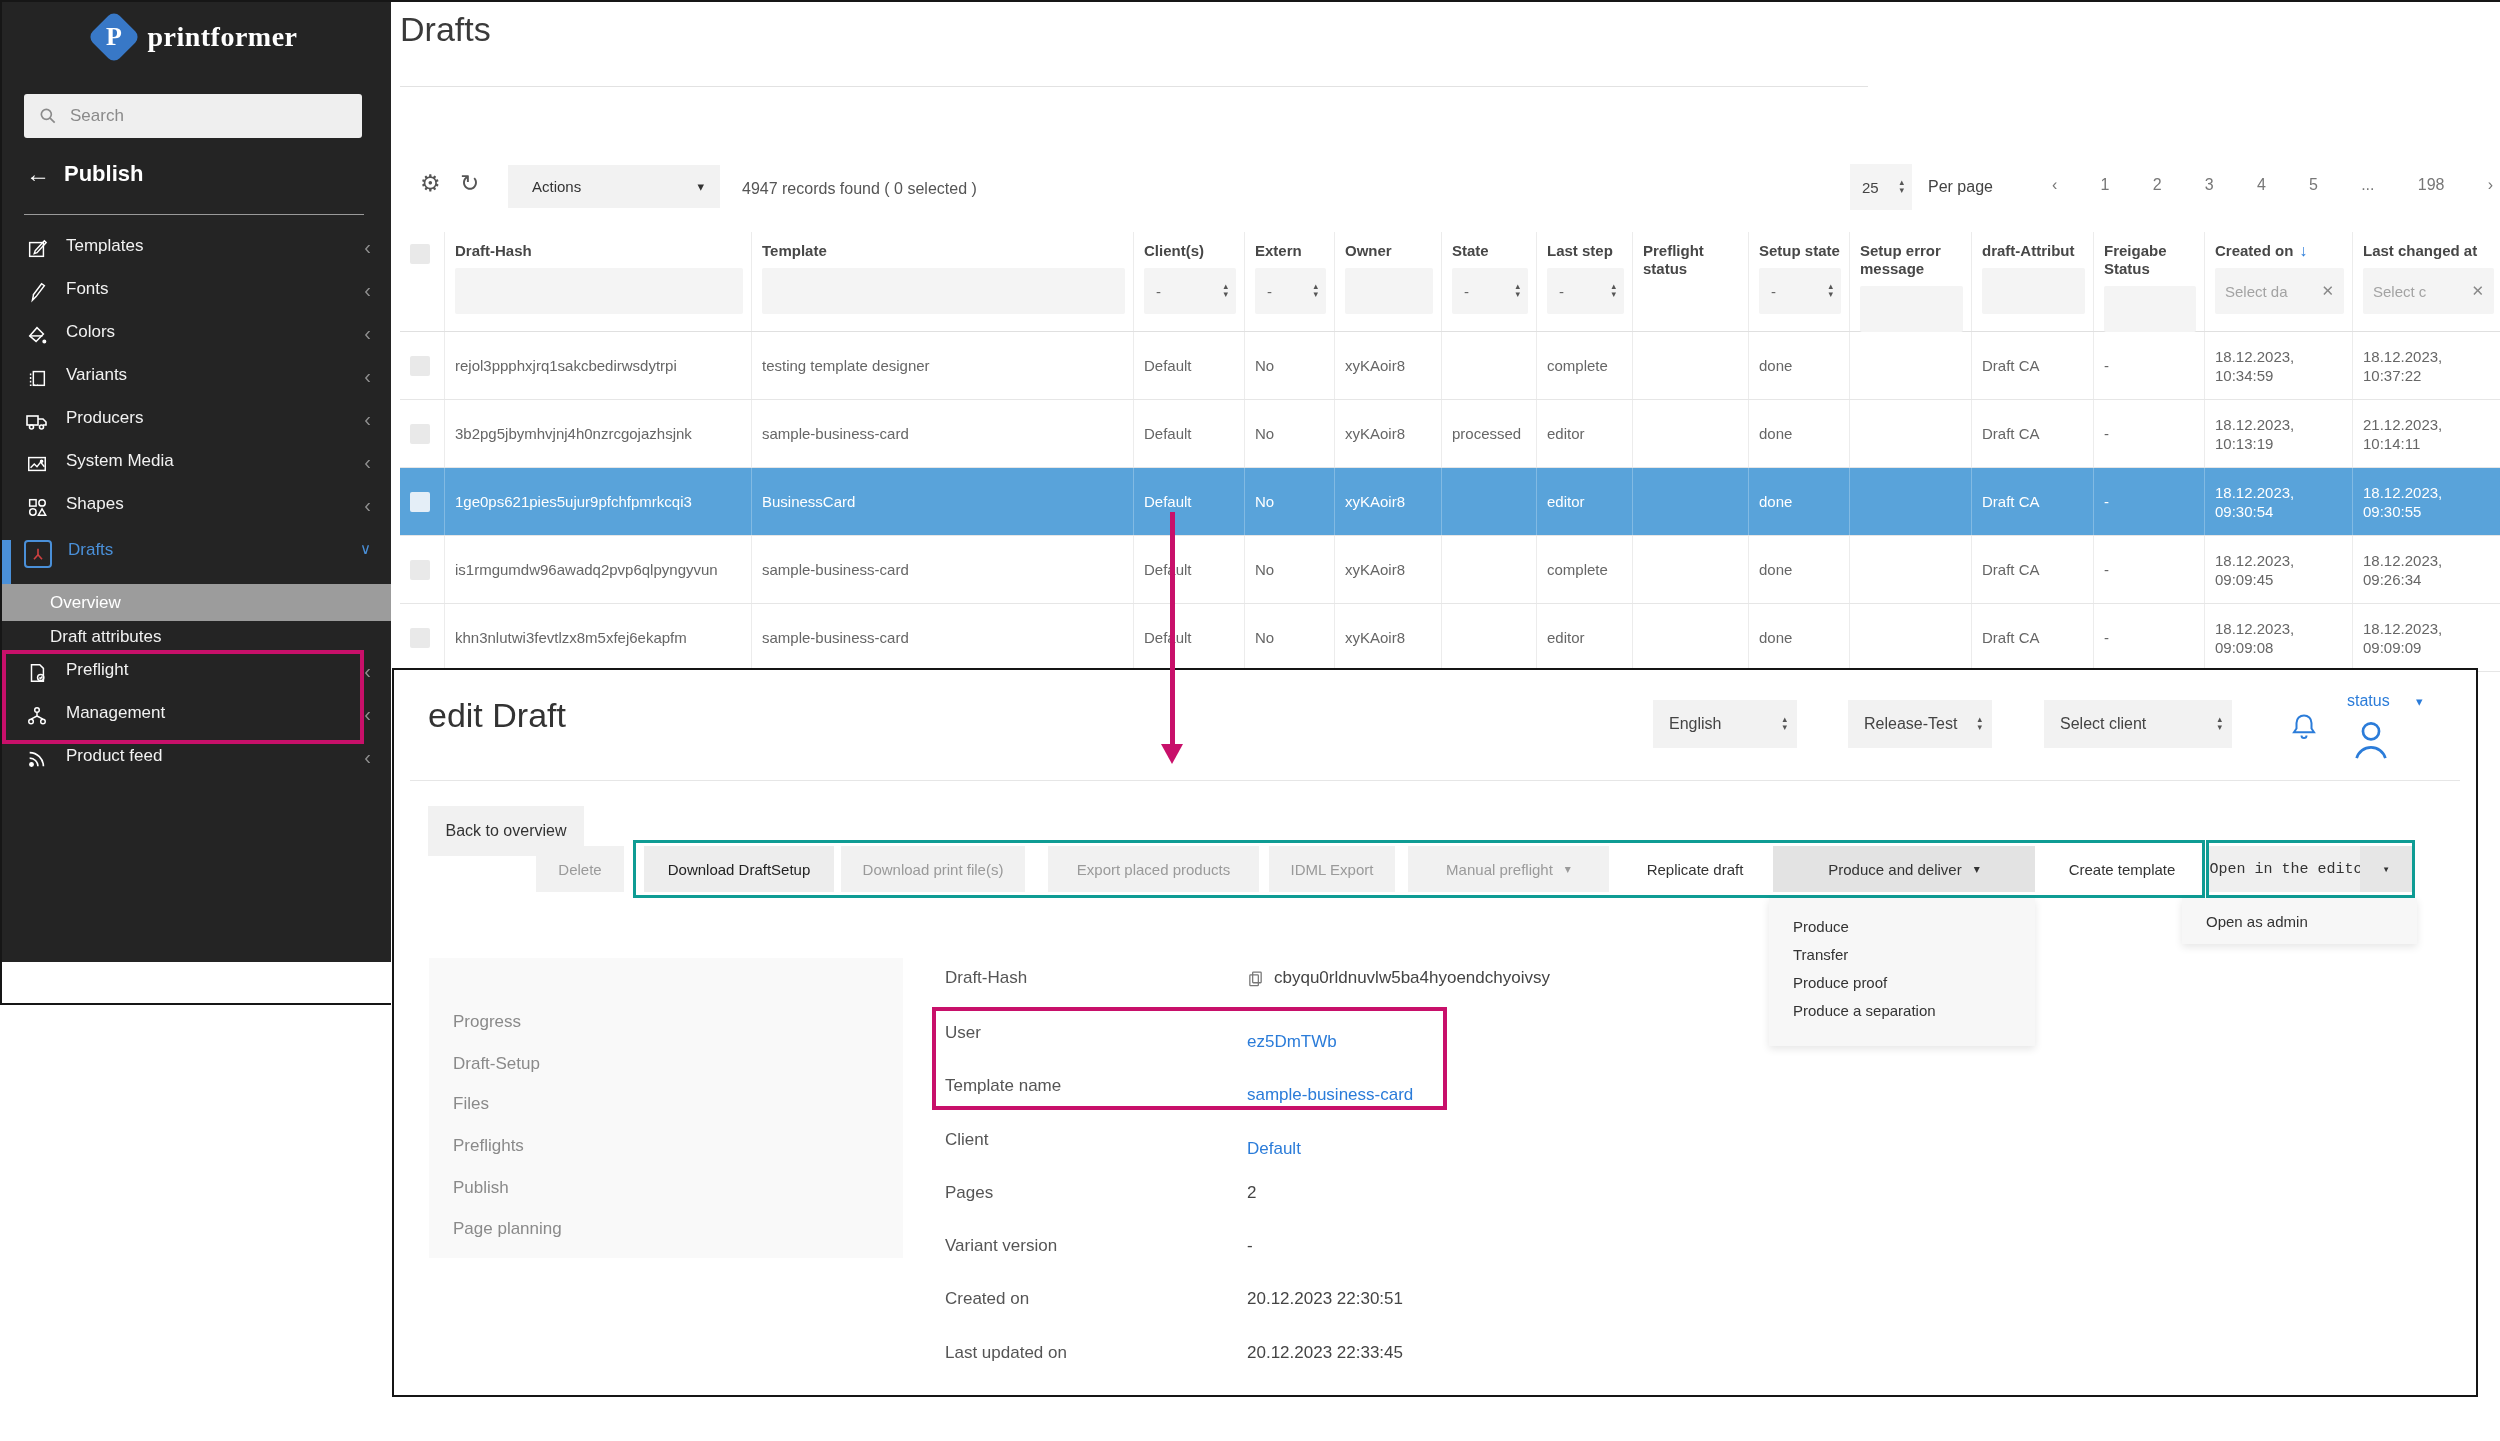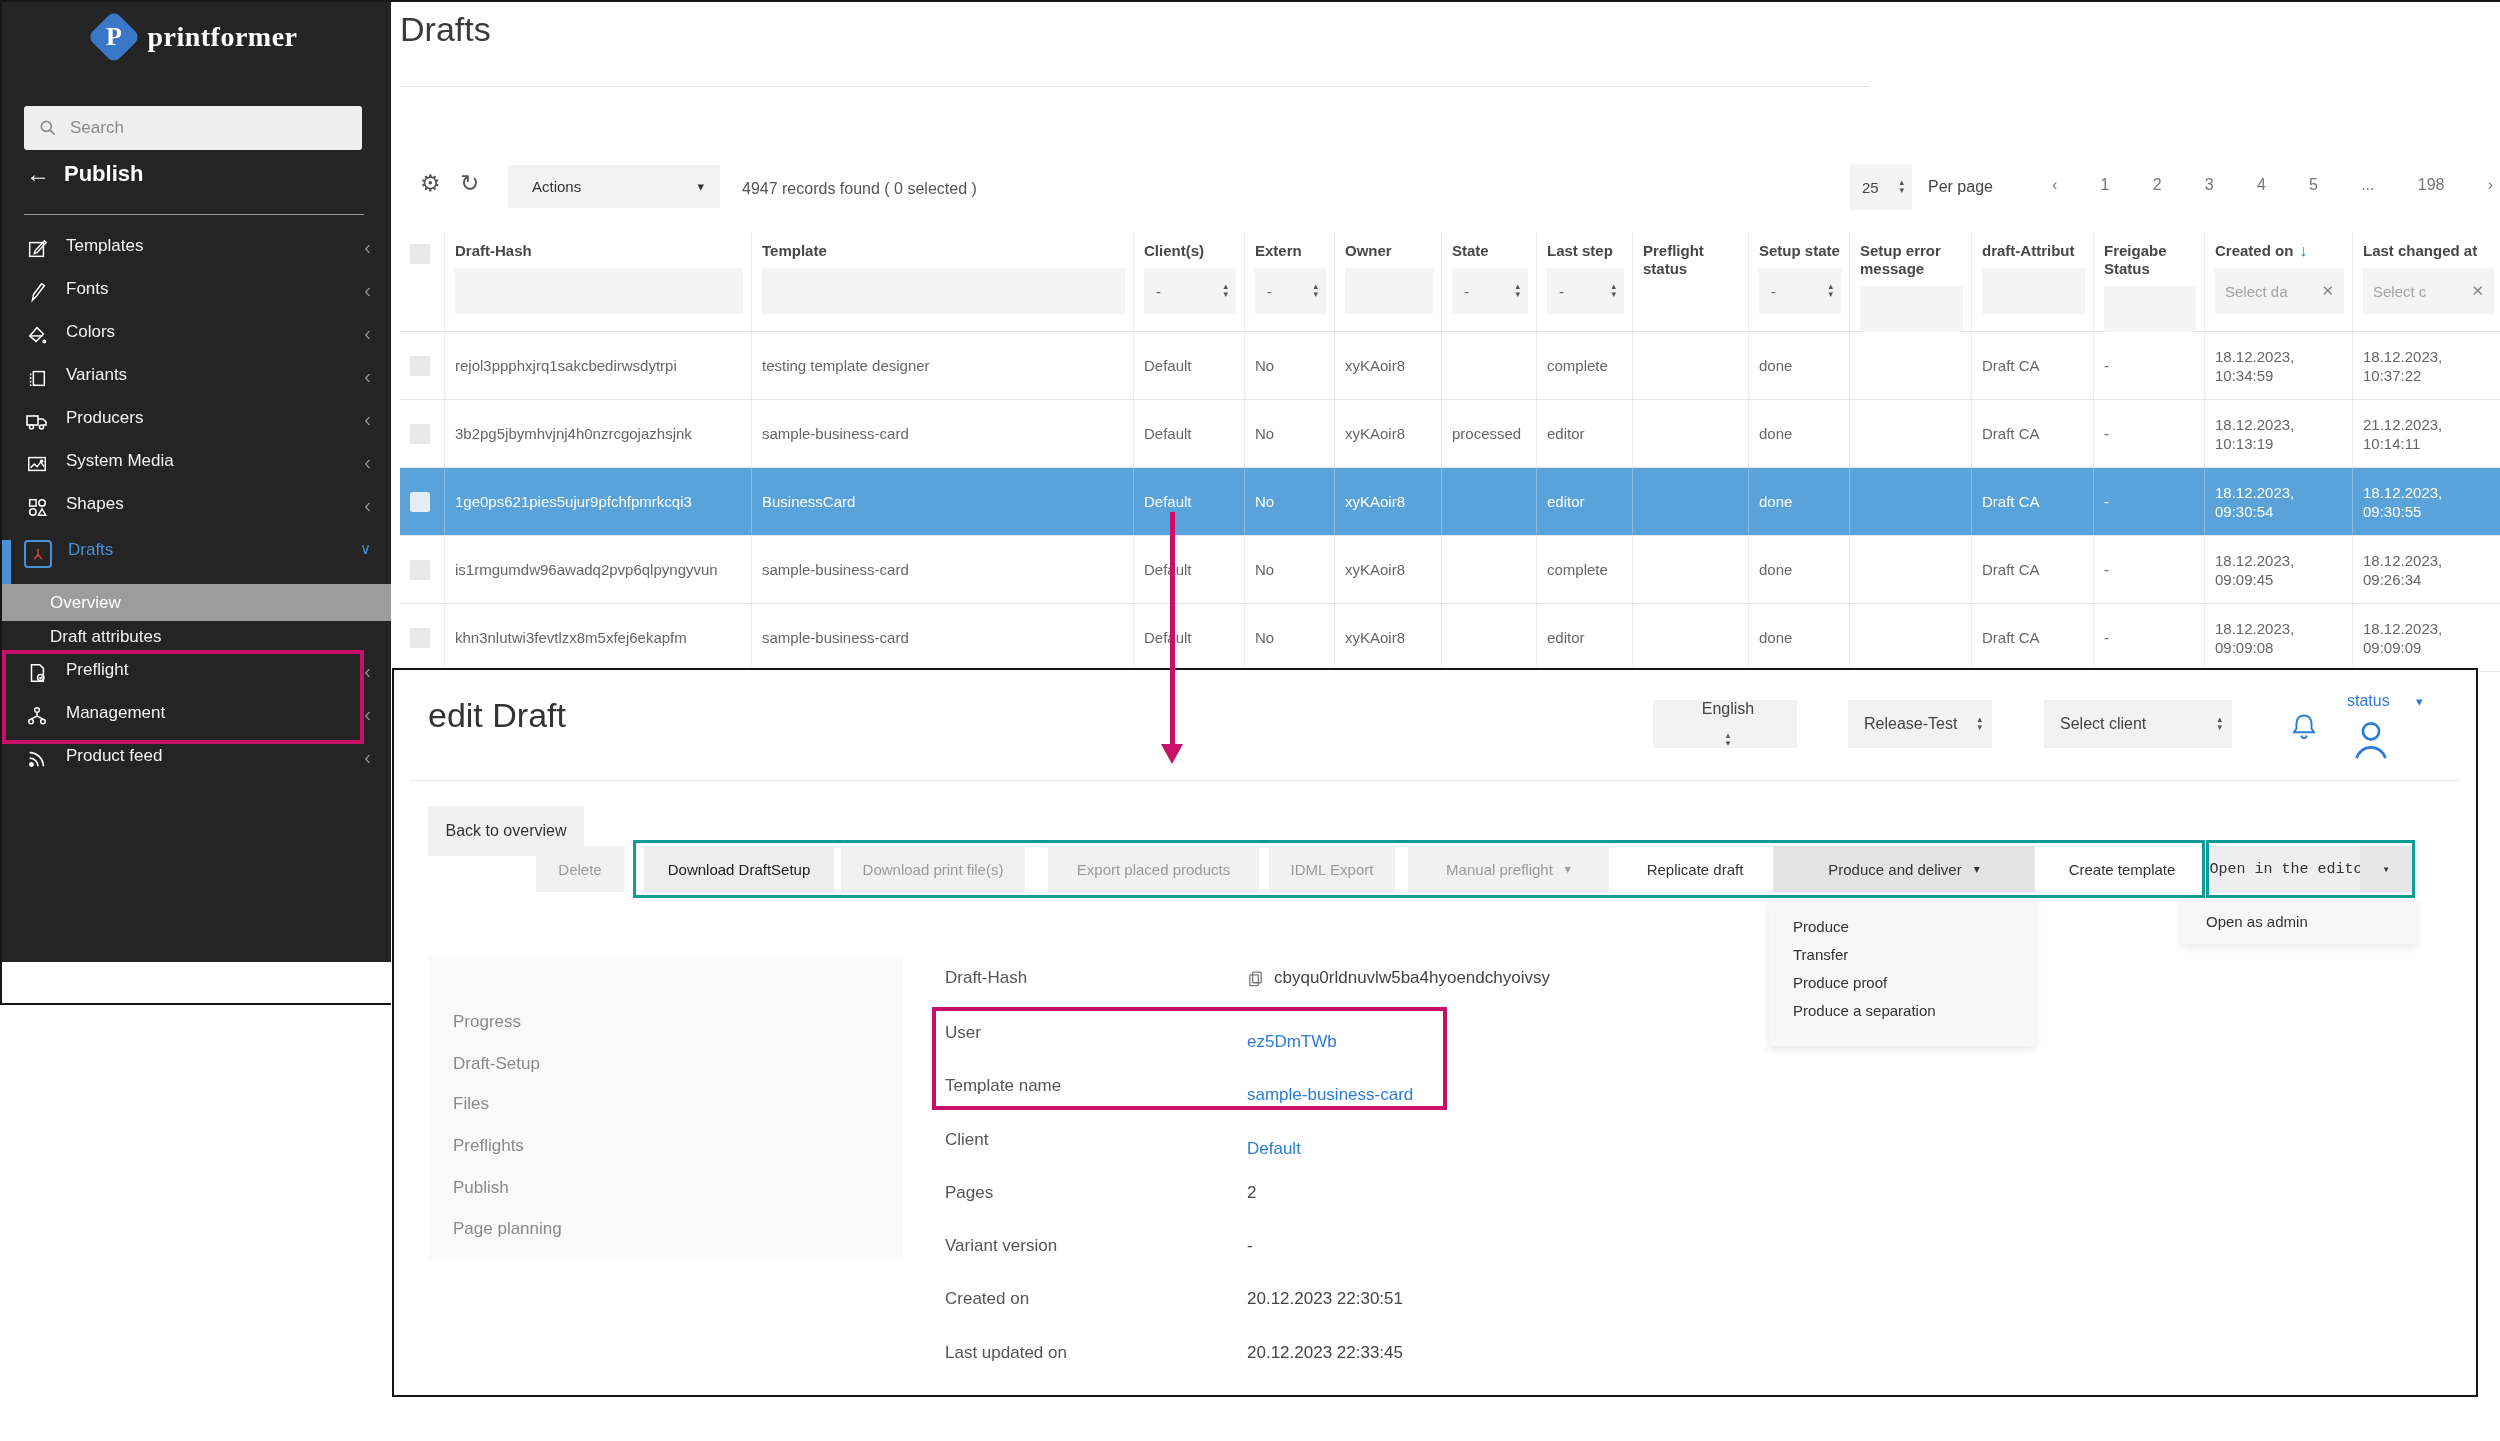--- a/index.html
+++ b/index.html
@@ -8,21 +8,21 @@
 
   
   .app-frame{position:absolute;left:0;top:0;width:2500px;height:1005px;border:2px solid #161616;box-sizing:border-box;background:#fff;z-index:1;}
 
   
   .sidebar{position:absolute;left:0;top:0;width:389px;height:960px;background:#242424;color:#fff;}
   .logo{position:absolute;left:0;top:16px;width:100%;display:flex;align-items:center;justify-content:center;gap:14px;}
   .logo-mark{width:38px;height:38px;background:#3878c7;border-radius:8px;transform:rotate(45deg);display:flex;align-items:center;justify-content:center;}
   .logo-mark b{transform:rotate(-45deg);color:#fff;font-family:"Liberation Serif",serif;font-size:26px;font-weight:700;}
   .logo-text{font-family:"Liberation Serif",serif;font-size:28px;font-weight:600;letter-spacing:.5px;}
-  .search{position:absolute;left:22px;top:92px;width:338px;height:44px;background:#efefef;border-radius:3px;display:flex;align-items:center;gap:12px;padding:0 14px;box-sizing:border-box;color:#8a8a8a;font-size:17px;margin-top:12px;}
+  .search{position:absolute;left:22px;top:92px;width:338px;height:44px;background:#efefef;border-radius:3px;display:flex;align-items:center;gap:12px;padding:0 14px;box-sizing:border-box;color:#8a8a8a;font-size:17px;}
   .publish{position:absolute;left:24px;top:158px;display:flex;align-items:center;gap:14px;font-size:22px;font-weight:700;color:#fff;}
   .publish .arr{font-size:24px;font-weight:400;}
   .sdivider{position:absolute;left:22px;top:212px;width:340px;height:1px;background:#9a9a9a;}
   .sitem{position:absolute;left:0;width:389px;height:43px;display:flex;align-items:flex-start;padding-left:22px;box-sizing:border-box;gap:16px;}
   .sicon{width:26px;height:26px;display:flex;align-items:center;justify-content:center;flex:none;}
   .slabel{font-size:17px;color:#f2f2f2;flex:1;}
   .schev{color:#8f8f8f;font-size:20px;margin-right:20px;}
   .sitem.active .slabel{color:#4a90d9;}
   .sitem.active .schev{color:#4a90d9;font-size:15px;}
   .active-bar{position:absolute;left:0;top:538px;width:9px;height:44px;background:#4a90d9;}
@@ -70,21 +70,21 @@
   .trow.sel .cb{background:#e4eef7;}
 
   
   .arrow-line{position:absolute;left:1170px;top:512px;width:5px;height:234px;background:#c8106a;z-index:6;}
   .arrow-head{position:absolute;left:1161px;top:744px;width:0;height:0;border-left:11px solid transparent;border-right:11px solid transparent;border-top:20px solid #c8106a;z-index:6;}
 
   
   .panel{position:absolute;left:392px;top:668px;width:2086px;height:729px;background:#fff;border:2px solid #151515;box-sizing:border-box;z-index:3;}
   .panel-title{position:absolute;left:34px;top:26px;font-size:34px;font-weight:500;color:#333;}
   .hd-select{position:absolute;top:30px;height:48px;background:#f2f2f2;display:flex;align-items:center;justify-content:space-between;padding:0 10px 0 16px;box-sizing:border-box;font-size:16px;color:#444;}
-  .hd-lang{left:1259px;width:144px;flex-direction:column;}
+  .hd-lang{left:1259px;width:144px;}
   .hd-release{left:1454px;width:144px;}
   .hd-client{left:1650px;width:188px;}
   .bell{position:absolute;left:1895px;top:40px;}
   .status-lbl{position:absolute;left:1953px;top:22px;color:#2b7cd9;font-size:16px;}
   .status-caret{position:absolute;left:2022px;top:24px;color:#2b7cd9;font-size:13px;}
   .person{position:absolute;left:1953px;top:46px;}
   .panel-divider{position:absolute;left:16px;top:110px;width:2050px;height:1px;background:#e6e6e6;}
   .back-btn{position:absolute;left:34px;top:136px;width:156px;height:50px;background:#f1f1f1;display:flex;align-items:center;justify-content:center;font-size:16px;color:#333;}
   .teal{position:absolute;top:170px;height:58px;border:3px solid #0e9c94;box-sizing:border-box;z-index:1;}
   .teal1{left:239px;width:1572px;}

